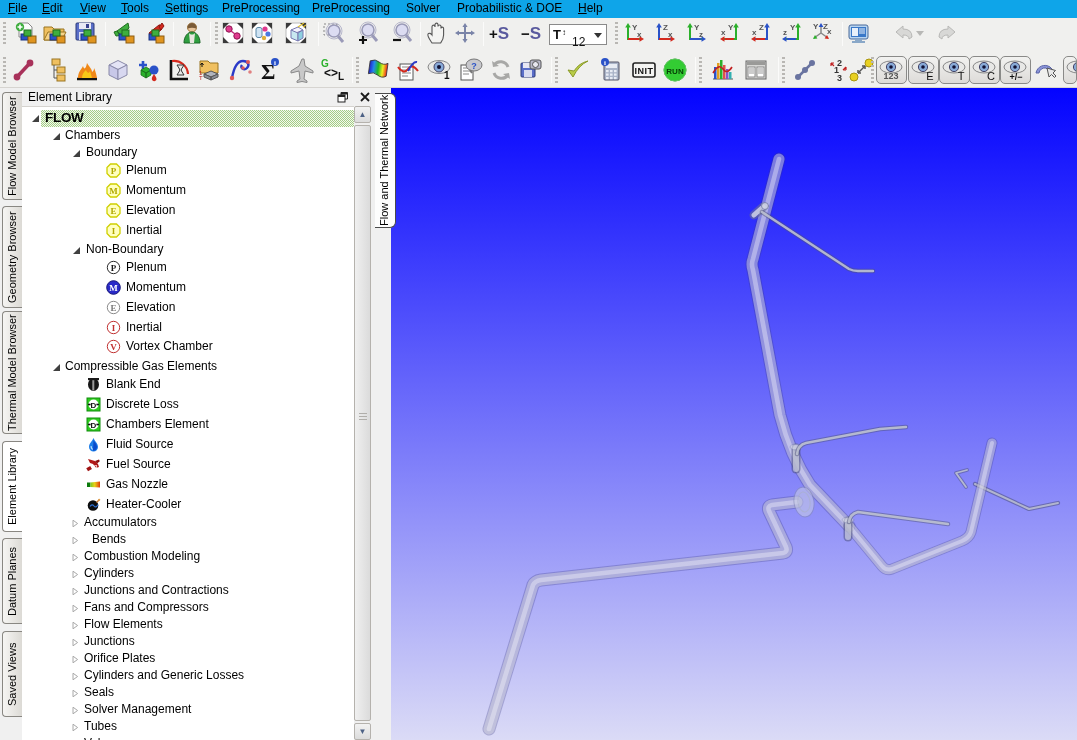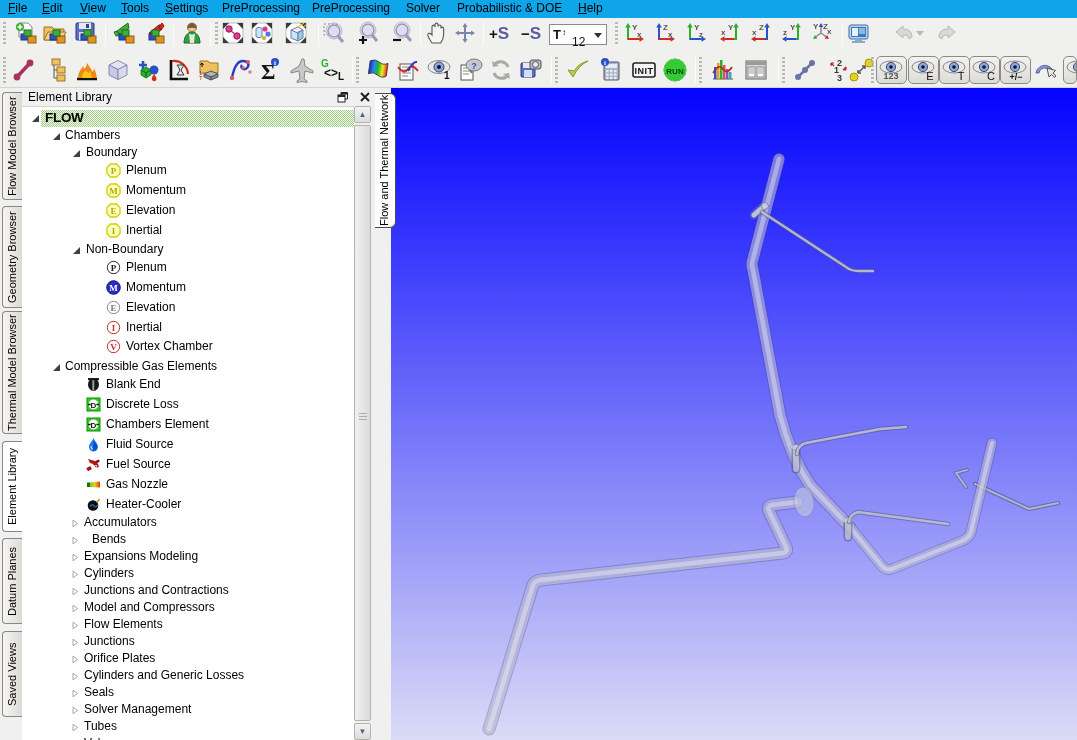--- a/index.html
+++ b/index.html
@@ -642,33 +642,33 @@
         <path class="cp" d="M2,1.2 L6.6,4.5 L2,7.8 z"></path>
       </svg>
     <div class="row" style="left:62px;top:408px">Accumulators</div>
     <svg class="abs arc" style="left:49px;top:429px" width="9" height="9">
         <path class="cp" d="M2,1.2 L6.6,4.5 L2,7.8 z"></path>
       </svg>
     <div class="row" style="left:70px;top:425px">Bends</div>
     <svg class="abs arc" style="left:49px;top:446px" width="9" height="9">
         <path class="cp" d="M2,1.2 L6.6,4.5 L2,7.8 z"></path>
       </svg>
-    <div class="row" style="left:62px;top:442px">Expansions Modeling</div>
+    <div class="row" style="left:62px;top:442px">Combustion Modeling</div>
     <svg class="abs arc" style="left:49px;top:463px" width="9" height="9">
         <path class="cp" d="M2,1.2 L6.6,4.5 L2,7.8 z"></path>
       </svg>
     <div class="row" style="left:62px;top:459px">Cylinders</div>
     <svg class="abs arc" style="left:49px;top:480px" width="9" height="9">
         <path class="cp" d="M2,1.2 L6.6,4.5 L2,7.8 z"></path>
       </svg>
     <div class="row" style="left:62px;top:476px">Junctions and Contractions</div>
     <svg class="abs arc" style="left:49px;top:497px" width="9" height="9">
         <path class="cp" d="M2,1.2 L6.6,4.5 L2,7.8 z"></path>
       </svg>
-    <div class="row" style="left:62px;top:493px">Model and Compressors</div>
+    <div class="row" style="left:62px;top:493px">Fans and Compressors</div>
     <svg class="abs arc" style="left:49px;top:514px" width="9" height="9">
         <path class="cp" d="M2,1.2 L6.6,4.5 L2,7.8 z"></path>
       </svg>
     <div class="row" style="left:62px;top:510px">Flow Elements</div>
     <svg class="abs arc" style="left:49px;top:531px" width="9" height="9">
         <path class="cp" d="M2,1.2 L6.6,4.5 L2,7.8 z"></path>
       </svg>
     <div class="row" style="left:62px;top:527px">Junctions</div>
     <svg class="abs arc" style="left:49px;top:548px" width="9" height="9">
         <path class="cp" d="M2,1.2 L6.6,4.5 L2,7.8 z"></path>

